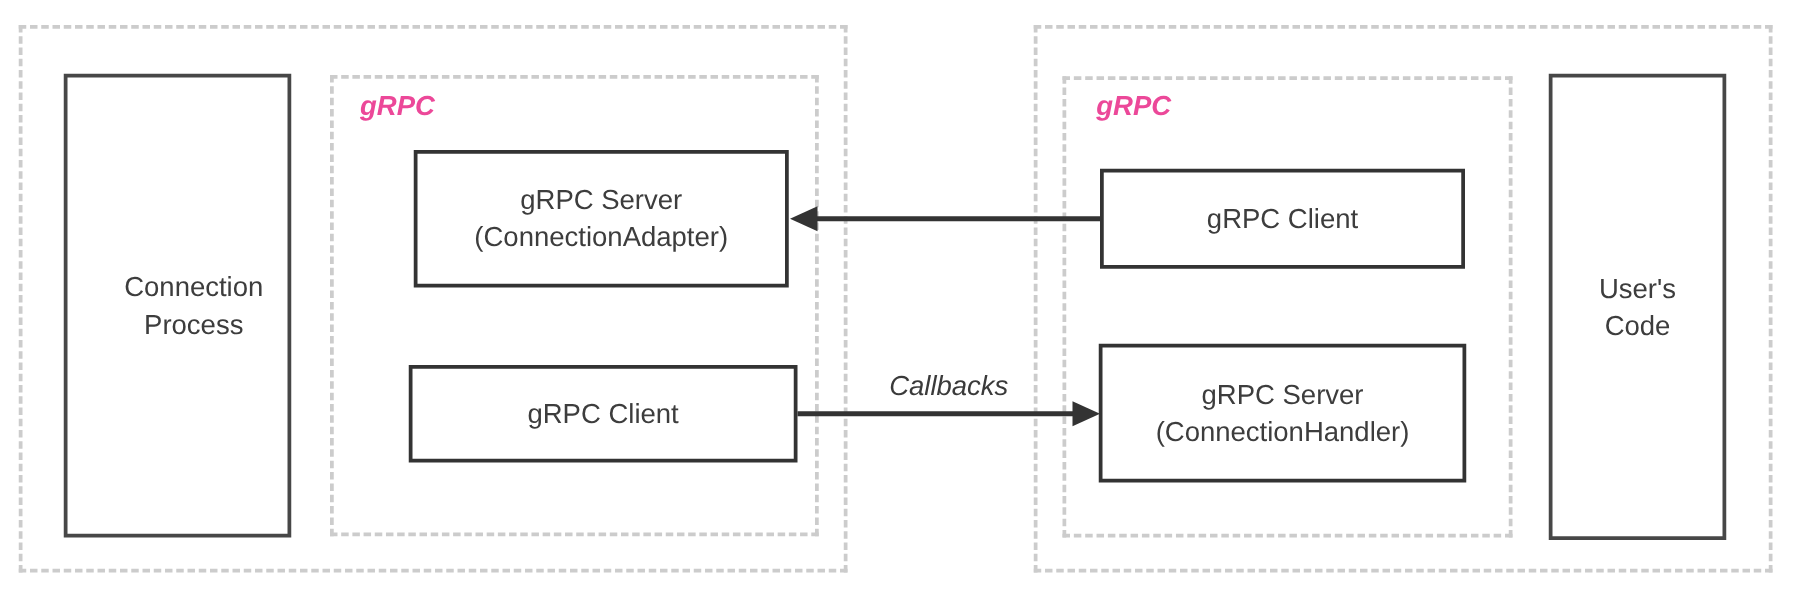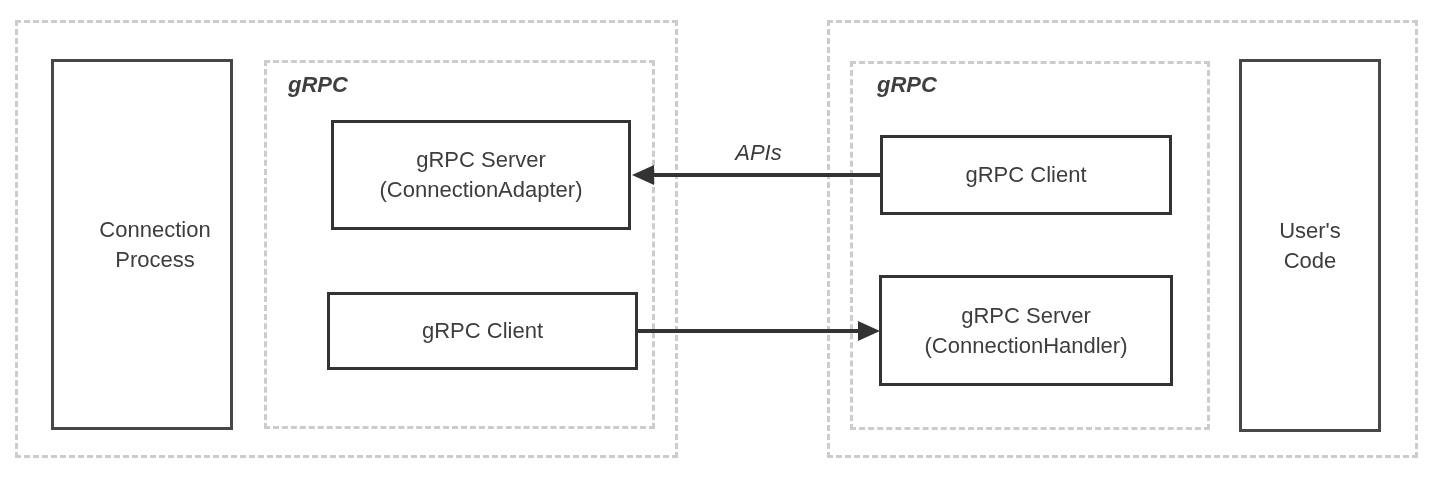--- a/index.html
+++ b/index.html
@@ -33,21 +33,21 @@
     line-height: 1.35;
     white-space: pre-line;
   }
 
   .tall-box { border-color: #474747; }
 
   .grpc-label {
     font-size: 22px;
     font-weight: 700;
     font-style: italic;
-    color: #404040;
+    color: #ec4899;
     text-align: right;
   }
 
   .arrow-line { background: #333333; height: 4px; }
 
   .arrow-head-left {
     width: 0; height: 0;
     border-top: 10px solid transparent;
     border-bottom: 10px solid transparent;
     border-right: 22px solid #333333;
@@ -130,18 +130,18 @@
 (ConnectionHandler)</span>
   </div>
 
   <div id="users-code" class="abs solid-box tall-box">
     <span>User's
 Code</span>
   </div>
 
   <div id="apis-line" class="abs arrow-line"></div>
   <div id="apis-head" class="abs arrow-head-left"></div>
-  <div id="apis-label" class="abs arrow-label">APIs</div>
 
   <div id="cb-line" class="abs arrow-line"></div>
   <div id="cb-head" class="abs arrow-head-right"></div>
+  <div id="cb-label" class="abs arrow-label">Callbacks</div>
 
 </div>
 
 </body></html>

